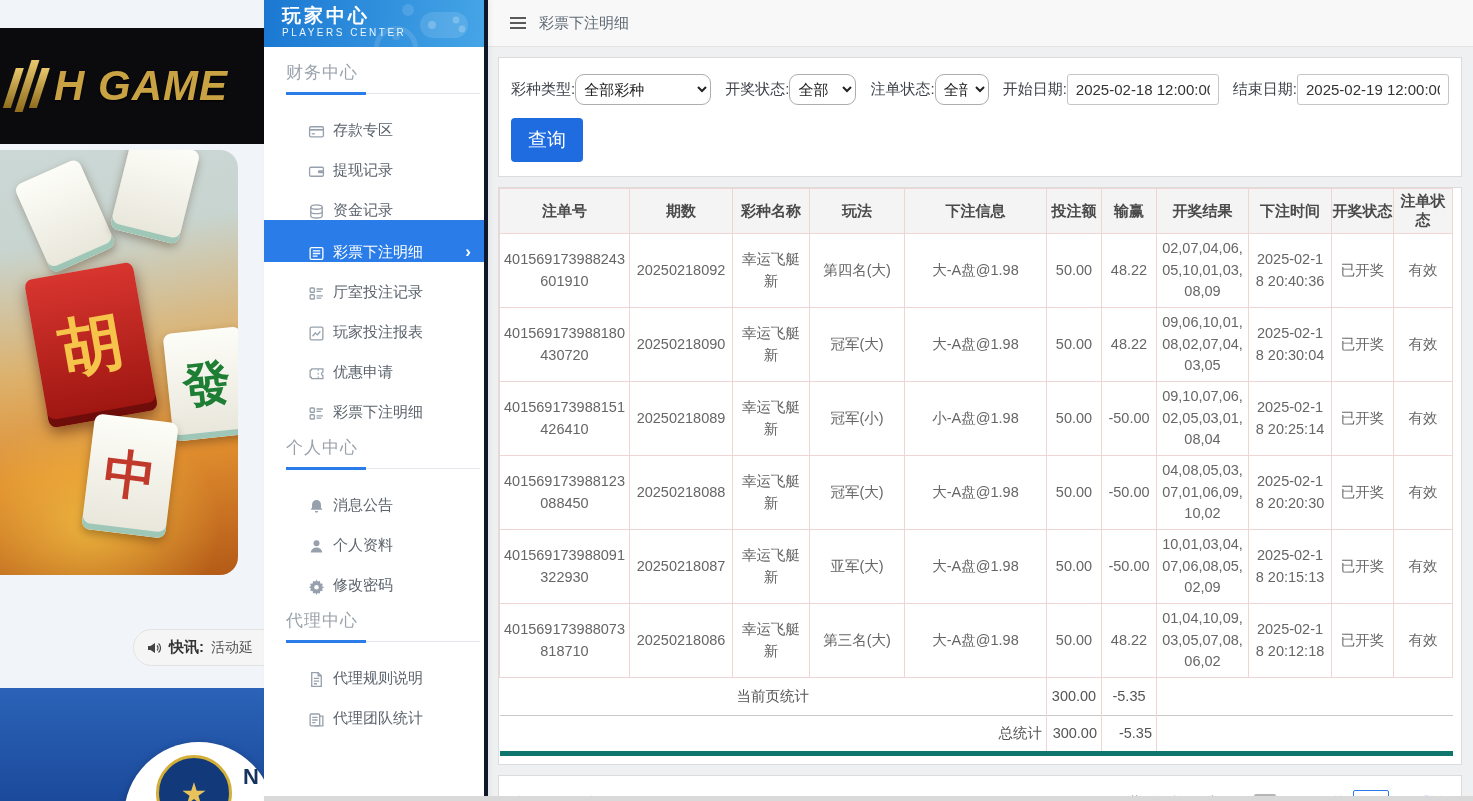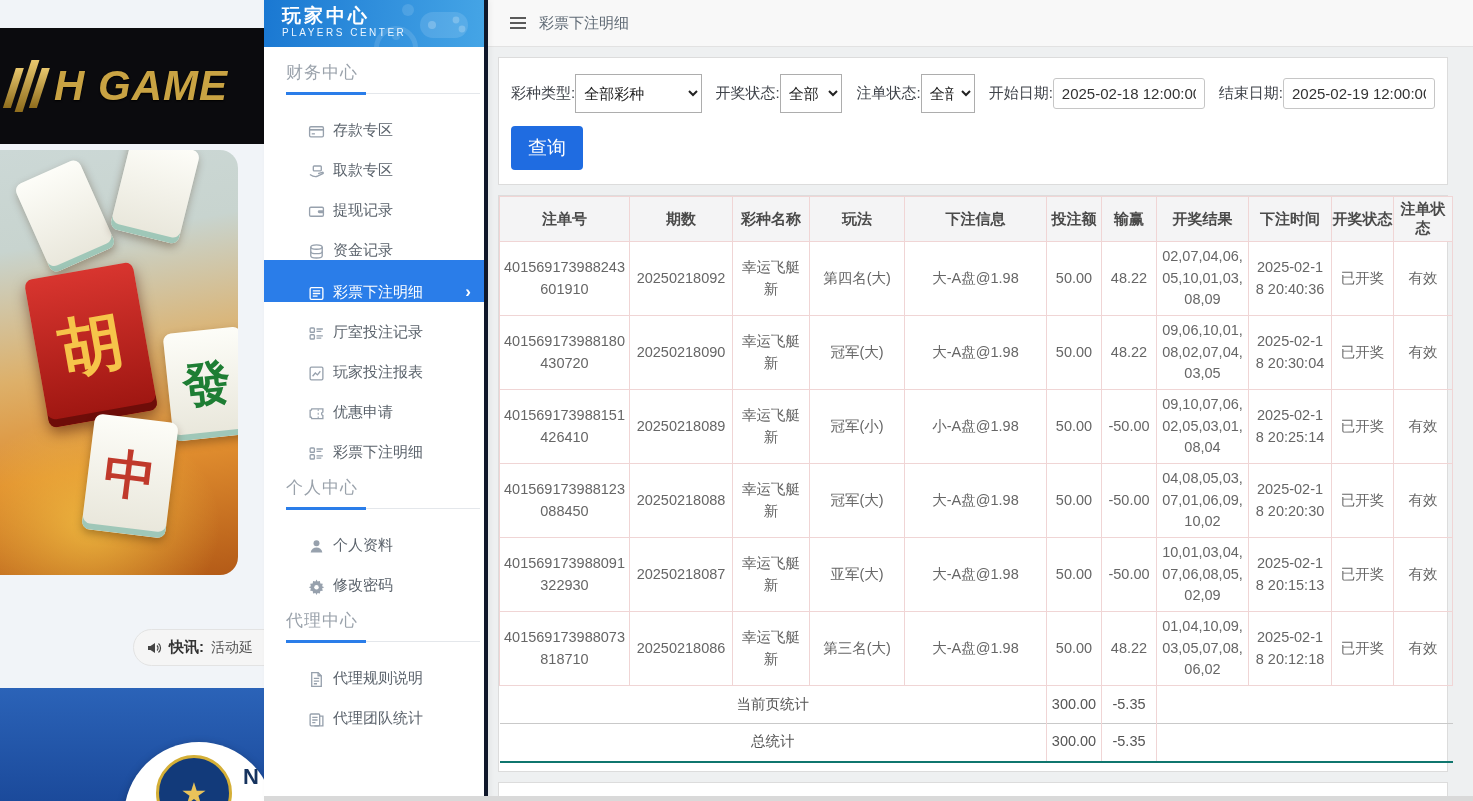--- a/index.html
+++ b/index.html
@@ -51,38 +51,38 @@
   .sb-item .chev { display:none; position:absolute; right:13px; color:#fff; font-size:17px; font-weight:bold; }
   .sb-item.active .chev { display:block; }
 
   
   .main { position:absolute; left:488px; top:0; right:0; height:801px; background:#eef0f1; }
   .topbar { height:47px; background:#f8f8f8; border-bottom:1px solid #e2e2e2; display:flex; align-items:center; padding-left:22px; gap:13px; }
   .ham { display:flex; flex-direction:column; gap:3px; cursor:pointer; }
   .ham i { width:16px; height:2px; background:#5a5a5a; display:block; }
   .topbar-title { font-size:15px; color:#5f6a75; }
 
-  .card { background:#fff; border:1px solid #dcdcdc; margin:10px 25px 0 10px; }
+  .card { background:#fff; border:1px solid #dcdcdc; margin:10px 11px 0 10px; }
   .filter-card { padding:16px 12px 14px 12px; }
   .filter-row { display:flex; align-items:center; flex-wrap:nowrap; }
   .f-label { font-size:15px; color:#3f434a; margin:0 6px 0 0; white-space:nowrap; }
   .filter-row > * { margin-right:0; }
   .f-gap { width:14px; flex:0 0 14px; }
-  select { height:39px; border:1px solid #adadad; border-radius:0; font-size:15px; color:#222; padding:2px 4px; background:#fff; font-family:inherit; }
+  select { height:31px; border:1px solid #adadad; border-radius:9px; font-size:15px; color:#222; padding:2px 4px; background:#fff; font-family:inherit; }
   .sel-type { width:138px; } .sel-draw { width:68px; } .sel-order { width:54px; }
   .date-input { width:152px; height:31px; border:1px solid #c6c6c6; border-radius:3px; font-size:15px; color:#333; padding:2px 8px; font-family:inherit; }
   .btn-query { margin-top:13px; background:#1f6ce1; color:#fff; border:none; border-radius:4px; font-size:19px; padding:9px 17px; cursor:pointer; font-family:inherit; }
 
   .table-card { padding:0 10px 8px 0; }
   table { border-collapse:collapse; table-layout:fixed; width:100%; }
   th { height:45px; background:#f4f4f5; color:#4a4a4a; font-size:15px; font-weight:bold; border:1px solid #f0d5d5; }
   td { height:74px; font-size:14.5px; color:#666; text-align:center; border:1px solid #f0d5d5; padding:3px 4px; line-height:1.5; word-break:break-all; }
   tr.summary td { height:38px; border:none; border-top:1px solid #c9c9c9; font-size:14.5px; color:#555; }
   tr.summary td.v { border-left:1px solid #f0d5d5; border-right:1px solid #f0d5d5; }
-  tr.summary:last-child td { border-bottom:2px solid #0f766e; }
+  tr.summary:last-child td { border-bottom:5px solid #0f766e;text-align:right; }
 
   .pg-card { height:56px; display:flex; align-items:center; justify-content:space-between; padding:0 16px; font-size:14px; color:#666; }
   .pg-right { display:flex; align-items:center; gap:7px; }
   .pg-link { color:#2a7de9; cursor:pointer; text-decoration:none; }
   .pg-cur { background:#b5b5b5; color:#2a6fe8; padding:1px 3px; border-radius:2px; }
   .pg-input { width:36px; height:26px; border:1px solid #2a7de9; border-radius:2px; }
   .bottom-strip { position:absolute; left:264px; right:0; bottom:0; height:5px; background:#d9d9d9; z-index:9; }
 </style>
 </head>
 <body>
@@ -142,27 +142,20 @@
       <div class="sb-item">
         <span class="mi"><svg width="17" height="17" viewBox="0 0 16 16">
             <rect x="1.5" y="3.5" width="13" height="9.5" rx="1.2" stroke="currentColor" fill="none" stroke-width="1.25"></rect>
             <rect x="1.5" y="5.6" width="13" height="1.6" fill="currentColor"></rect>
             <rect x="3.5" y="9.6" width="3" height="1.2" fill="currentColor"></rect>
           </svg></span>
         <span>存款专区</span>
       </div>
       <div class="sb-item">
         <span class="mi"><svg width="17" height="17" viewBox="0 0 16 16">
-            <rect x="5" y="2.8" width="7.5" height="4.6" rx=".8" stroke="currentColor" fill="none" stroke-width="1.25"></rect>
-            <path d="M1.8 10.8c3 2 5.2 2.5 7.2 1.5l5-2.2c.8-.4.3-1.6-.6-1.3l-3.9 1.2" stroke="currentColor" fill="none" stroke-width="1.25"></path>
-          </svg></span>
-        <span>取款专区</span>
-      </div>
-      <div class="sb-item">
-        <span class="mi"><svg width="17" height="17" viewBox="0 0 16 16">
             <rect x="1.5" y="4" width="13" height="8.5" rx="1.2" stroke="currentColor" fill="none" stroke-width="1.25"></rect>
             <path d="M10.6 6.8h3.9v2.8h-3.9a1.4 1.4 0 010-2.8z" fill="currentColor"></path>
           </svg></span>
         <span>提现记录</span>
       </div>
       <div class="sb-item">
         <span class="mi"><svg width="17" height="17" viewBox="0 0 16 16">
             <ellipse cx="8" cy="3.8" rx="5.4" ry="2.1" stroke="currentColor" fill="none" stroke-width="1.25"></ellipse>
             <path d="M2.6 3.8v4.1c0 1.2 2.4 2.1 5.4 2.1s5.4-.9 5.4-2.1V3.8" stroke="currentColor" fill="none" stroke-width="1.25"></path>
             <path d="M2.6 7.9V12c0 1.2 2.4 2.1 5.4 2.1s5.4-.9 5.4-2.1V7.9" stroke="currentColor" fill="none" stroke-width="1.25"></path>
@@ -203,20 +196,27 @@
         <span class="mi"><svg width="17" height="17" viewBox="0 0 16 16">
             <rect x="2" y="2.8" width="4" height="4" rx=".8" stroke="currentColor" fill="none" stroke-width="1.25"></rect>
             <rect x="2" y="9.2" width="4" height="4" rx=".8" stroke="currentColor" fill="none" stroke-width="1.25"></rect>
             <path d="M8 3.8h6M8 6h4.5M8 10.2h6M8 12.4h4.5" stroke="currentColor" fill="none" stroke-width="1.25"></path>
           </svg></span>
         <span>彩票下注明细</span>
       </div>
       <div class="sb-section">
         <div class="sb-section-title">个人中心</div>
         <div class="sb-line"></div>
+      </div>
+      <div class="sb-item">
+        <span class="mi"><svg width="17" height="17" viewBox="0 0 16 16">
+            <path d="M8 1.8a4.2 4.2 0 014.2 4.2v3l1.3 2.1H2.5L3.8 9V6A4.2 4.2 0 018 1.8z" fill="currentColor"></path>
+            <path d="M6.5 12.3a1.5 1.5 0 003 0z" fill="currentColor"></path>
+          </svg></span>
+        <span>消息公告</span>
       </div>
       <div class="sb-item">
         <span class="mi"><svg width="17" height="17" viewBox="0 0 16 16">
             <circle cx="8" cy="4.9" r="2.8" fill="currentColor"></circle>
             <path d="M2.5 13.6c.5-3 2.8-4.6 5.5-4.6s5 1.6 5.5 4.6z" fill="currentColor"></path>
           </svg></span>
         <span>个人资料</span>
       </div>
       <div class="sb-item">
         <span class="mi"><svg width="17" height="17" viewBox="0 0 16 16">

